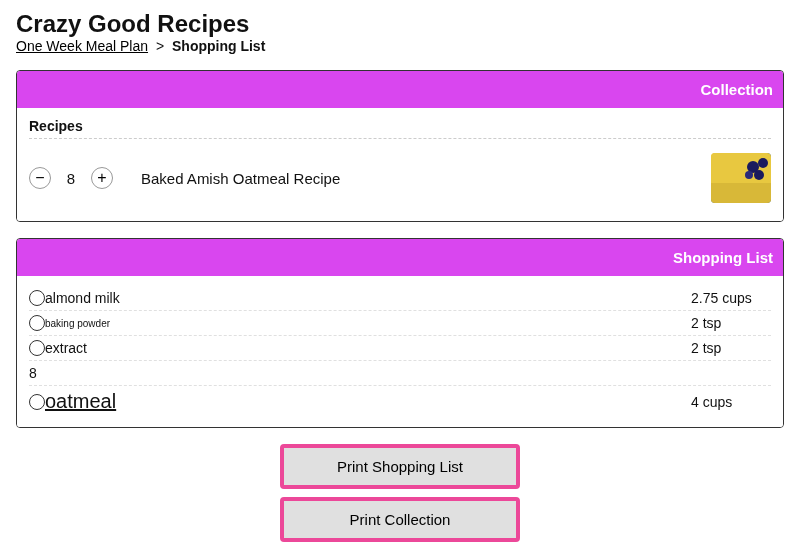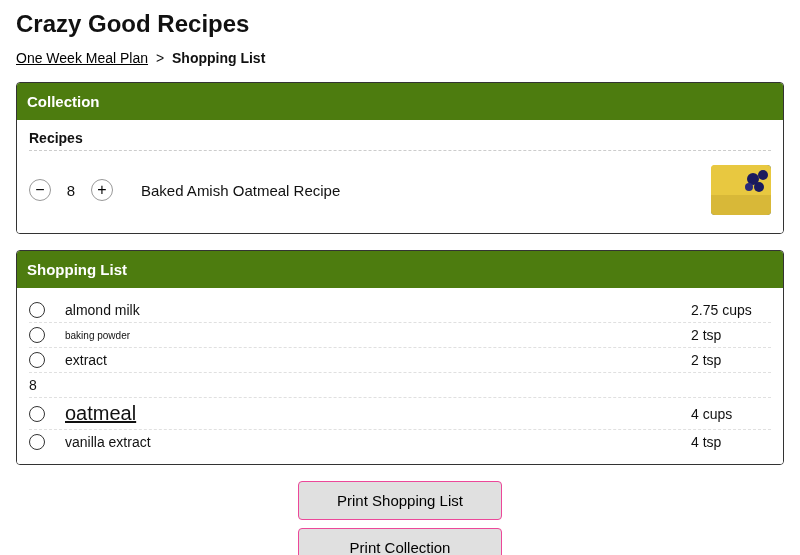--- a/index.html
+++ b/index.html
@@ -13,21 +13,21 @@
       background: #ffffff;
       width: 800px;
       min-height: 555px;
       padding: 10px 16px;
       color: #111;
     }
 
     .app-title {
       font-size: 24px;
       font-weight: bold;
-      margin-bottom: 12px;
+      margin-bottom: 0;
     }
 
     .breadcrumb {
       font-size: 14px;
       margin-bottom: 16px;
     }
 
     .breadcrumb a {
       color: #000;
       text-decoration: underline;
@@ -43,23 +43,23 @@
     }
 
     .section-box {
       border: 1px solid #333;
       border-radius: 4px;
       margin-bottom: 16px;
       overflow: hidden;
     }
 
     .section-header {
-      background: #4d7c0f;
+      background: #d946ef;
       color: #fff;
-      text-align: left;
+      text-align: right;
       padding: 10px;
       font-size: 15px;
       font-weight: bold;
     }
 
     .section-body {
       padding: 10px 12px;
       background: #fff;
     }
 
@@ -136,43 +136,43 @@
       border-bottom: 1px dashed #e0e0e0;
     }
 
     .shopping-row:last-child {
       border-bottom: none;
     }
 
     .shopping-item-left {
       display: flex;
       align-items: center;
-      gap: 20px;
+      gap: 0;
       flex: 1;
     }
 
     .shopping-item-qty {
       min-width: 80px;
       text-align: left;
       font-size: 14px;
     }
 
     .buttons-area {
       display: flex;
       flex-direction: column;
       align-items: center;
       gap: 8px;
       margin-top: 10px;
     }
 
     .print-btn {
-      width: 204px;
+      width: 240px;
       padding: 10px 4px;
       background: #e0e0e0;
-      border: 1px solid #ec4899;
+      border: 4px solid #ec4899;
       border-radius: 4px;
       font-size: 15px;
       cursor: pointer;
       text-align: center;
     }
   </style>
 </head>
 <body>
 
 <h1 class="app-title">Crazy Good Recipes</h1>
@@ -238,27 +238,20 @@
       <div class="shopping-row">
         <span class="shopping-item-qty">8</span>
       </div>
       <div class="shopping-row">
         <div class="shopping-item-left">
           <span class="checkbox-circle"></span>
           <span style="font-size: 20px; text-decoration: underline;">oatmeal</span>
         </div>
         <span class="shopping-item-qty">4 cups</span>
       </div>
-      <div class="shopping-row">
-        <div class="shopping-item-left">
-          <span class="checkbox-circle"></span>
-          <span style="font-size: 14px;">vanilla extract</span>
-        </div>
-        <span class="shopping-item-qty">4 tsp</span>
-      </div>
     </div>
 </div>
 
 <div class="buttons-area">
   <button class="print-btn">Print Shopping List</button>
   <button class="print-btn">Print Collection</button>
 
 </div>
 
 </body></html>

